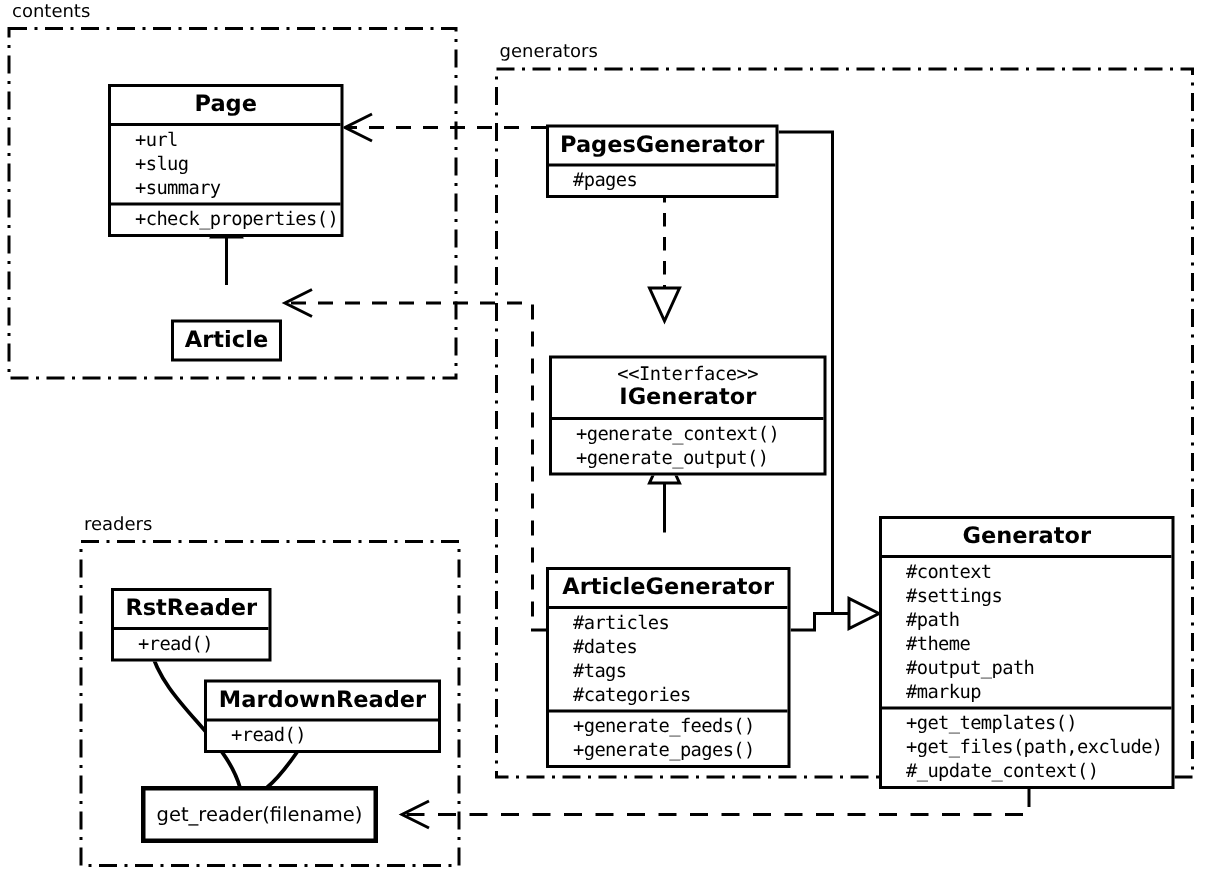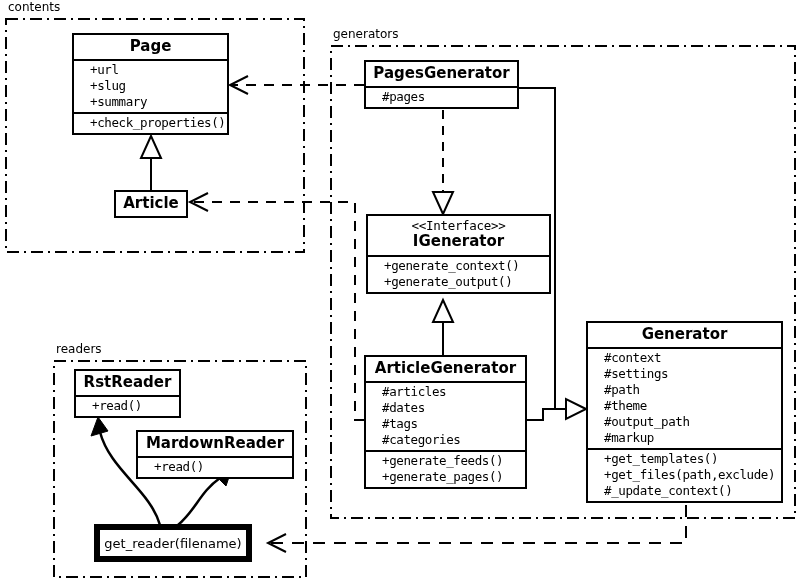--- a/index.html
+++ b/index.html
@@ -37,20 +37,21 @@
     z-index: 5;
   }
 
   
   .uml-class {
     position: absolute;
     box-sizing: border-box;
     border: 2px solid #000;
     background: #ffffff;
     z-index: 10;
+    margin-top: 23px;
   }
   .uml-name {
     text-align: center;
     font-family: "DejaVu Sans", sans-serif;
     font-weight: bold;
     font-size: 15px;
     color: #000;
     padding: 3px 6px 4px 6px;
     white-space: nowrap;
     line-height: 1.15;
@@ -70,21 +71,21 @@
     font-family: "DejaVu Sans Mono", monospace;
     font-size: 12.5px;
     color: #000;
     line-height: 1.28;
     white-space: nowrap;
     letter-spacing: -0.4px;
   }
   .plain-box {
     position: absolute;
     box-sizing: border-box;
-    border: 6px solid #000000;
+    border: 3px solid #000000;
     background: #fff;
     z-index: 10;
     display: flex;
     align-items: center;
     justify-content: center;
   }
   .plain-box .row {
     font-family: "DejaVu Sans", sans-serif;
     font-size: 13px;
     color: #000;

